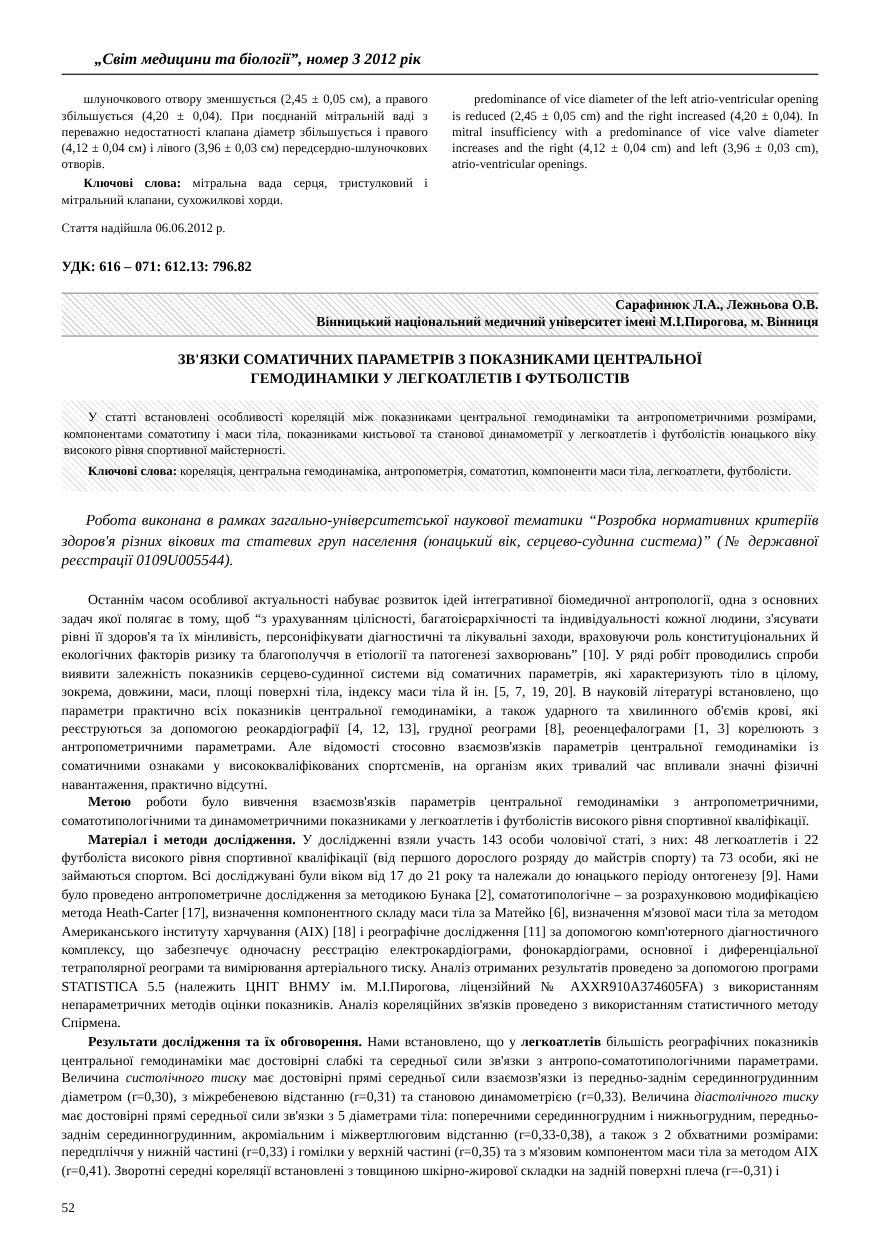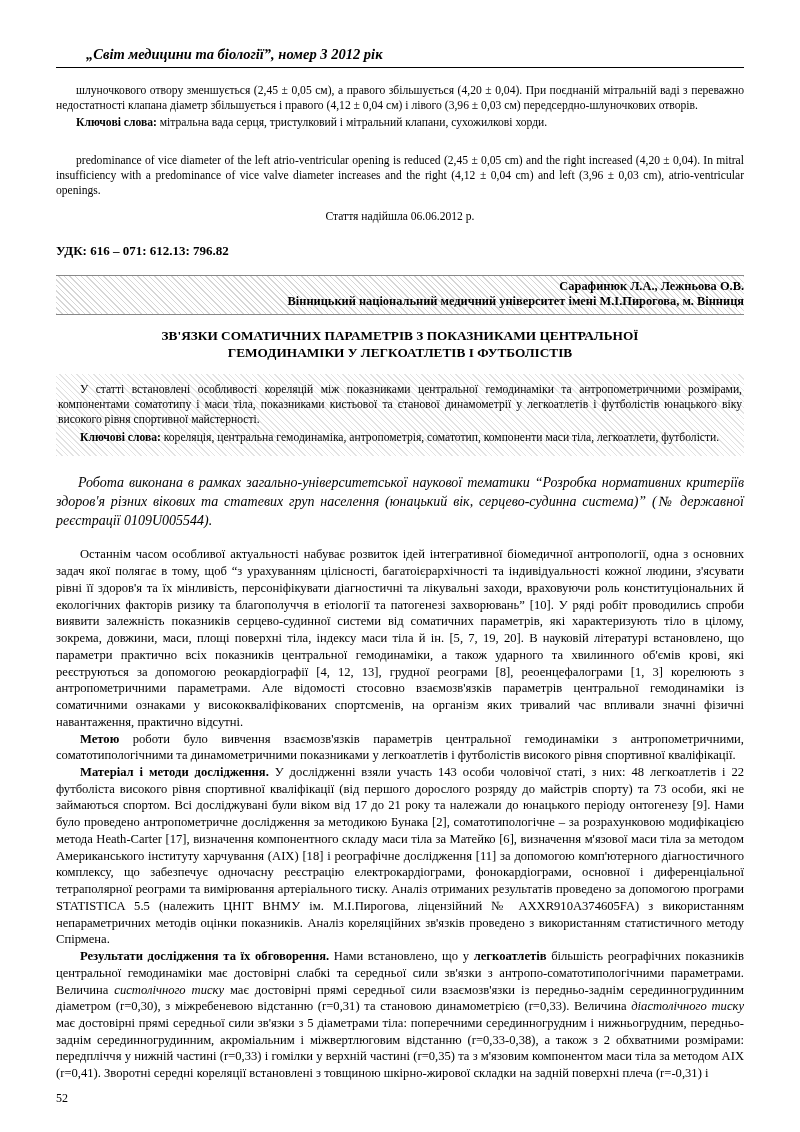--- a/index.html
+++ b/index.html
@@ -28,37 +28,36 @@
     padding-left: 30px;
     margin-bottom: 4px;
   }
   .head-rule {
     border-bottom: 1.2px solid #000;
     margin: 0 0 16px 0;
   }
   .two-col {
     display: flex;
     gap: 22px;
-    flex-direction: column;
   }
   .col {
     flex: 1 1 0;
     font-size: 11.6px;
     line-height: 1.28;
     text-align: justify;
   }
   .col p {
     margin: 0 0 2px 0;
     text-indent: 20px;
   }
   .kw-label {
     font-weight: bold;
   }
   .received {
-    text-align: center;
+    text-align: left;
     font-size: 11.6px;
     margin-top: 9px;
     margin-bottom: 20px;
   }
   .udc {
     font-size: 13px;
     font-weight: bold;
     margin: 0 0 16px 0;
   }
   .authors-band {

